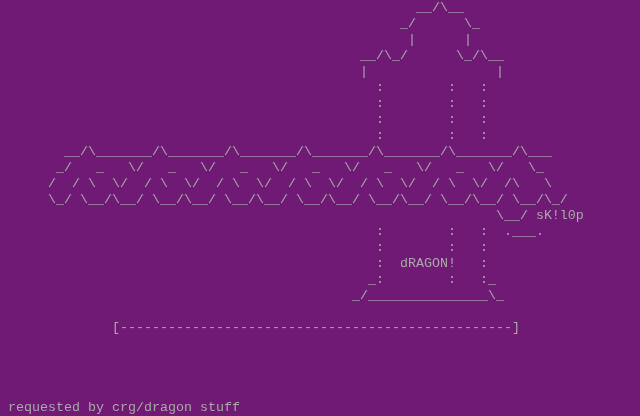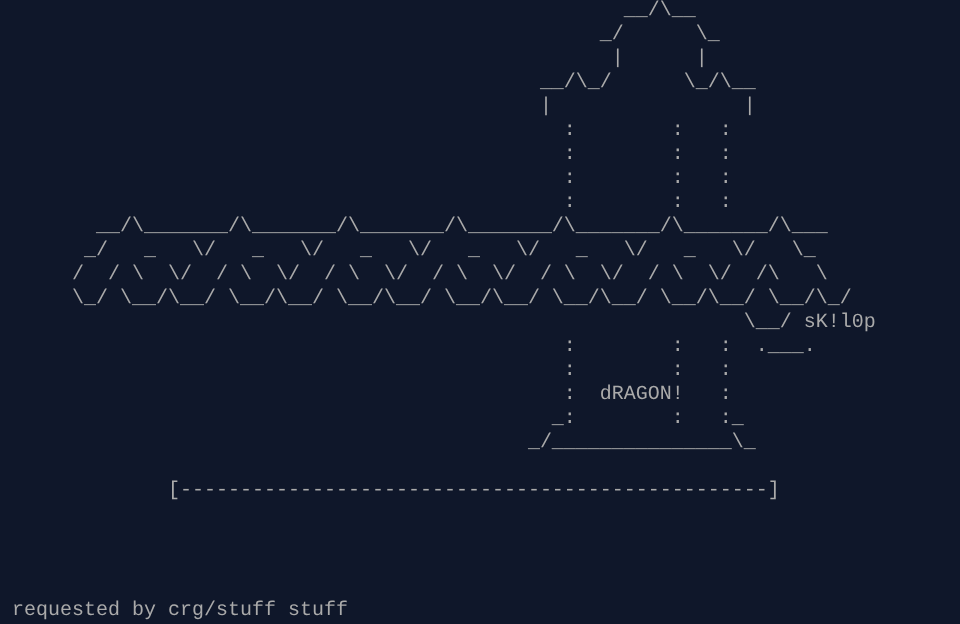--- a/index.html
+++ b/index.html
@@ -4,21 +4,21 @@
 <style>
   html, body {
     margin: 0;
     padding: 0;
     background: #000000;
   }
   .screen {
     position: relative;
     width: 640px;
     height: 416px;
-    background: #0f172a;
+    background: #701a75;
     overflow: hidden;
   }
   pre.term {
     margin: 0;
     font-family: "Liberation Mono", "DejaVu Sans Mono", monospace;
     font-size: 13.333px;
     line-height: 16px;
     color: #aaaaaa;
     white-space: pre;
   }
@@ -52,14 +52,14 @@
                                                :        :   :
                                                :  dRAGON!   :
                                               _:        :   :_
                                             _/_______________\_
 
               [-------------------------------------------------]
 
 
 
 </pre>
-  <pre class="term credit">requested by crg/stuff stuff</pre>
+  <pre class="term credit">requested by crg/dragon stuff</pre>
 </div>
 
 </body></html>

